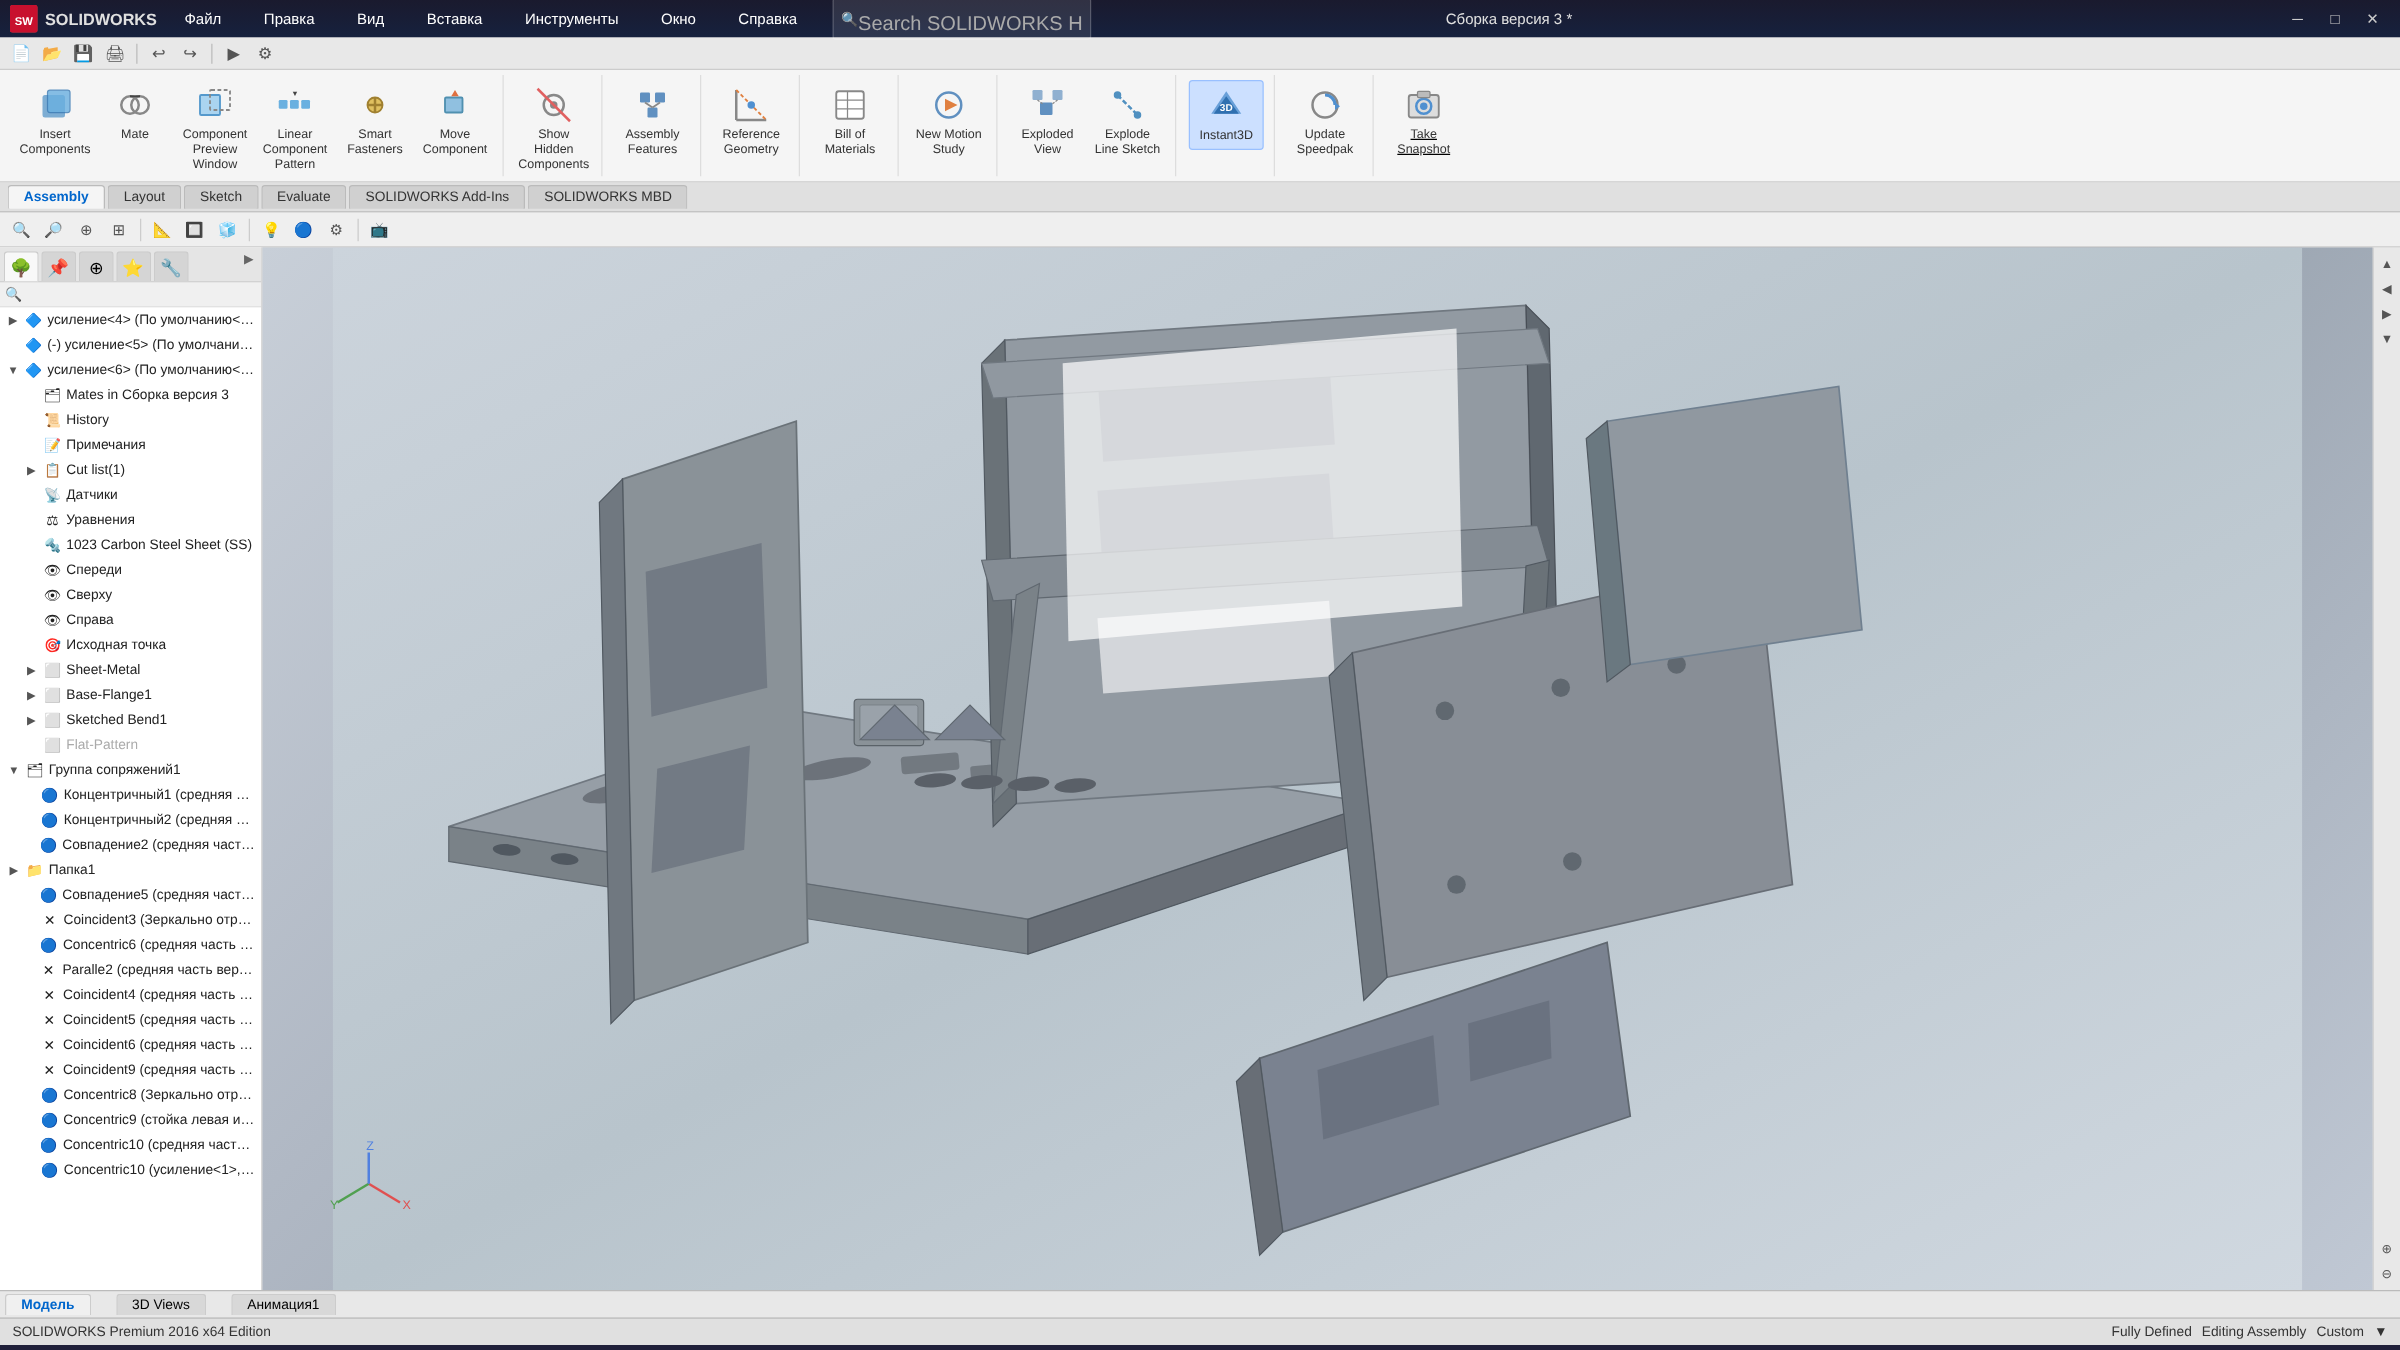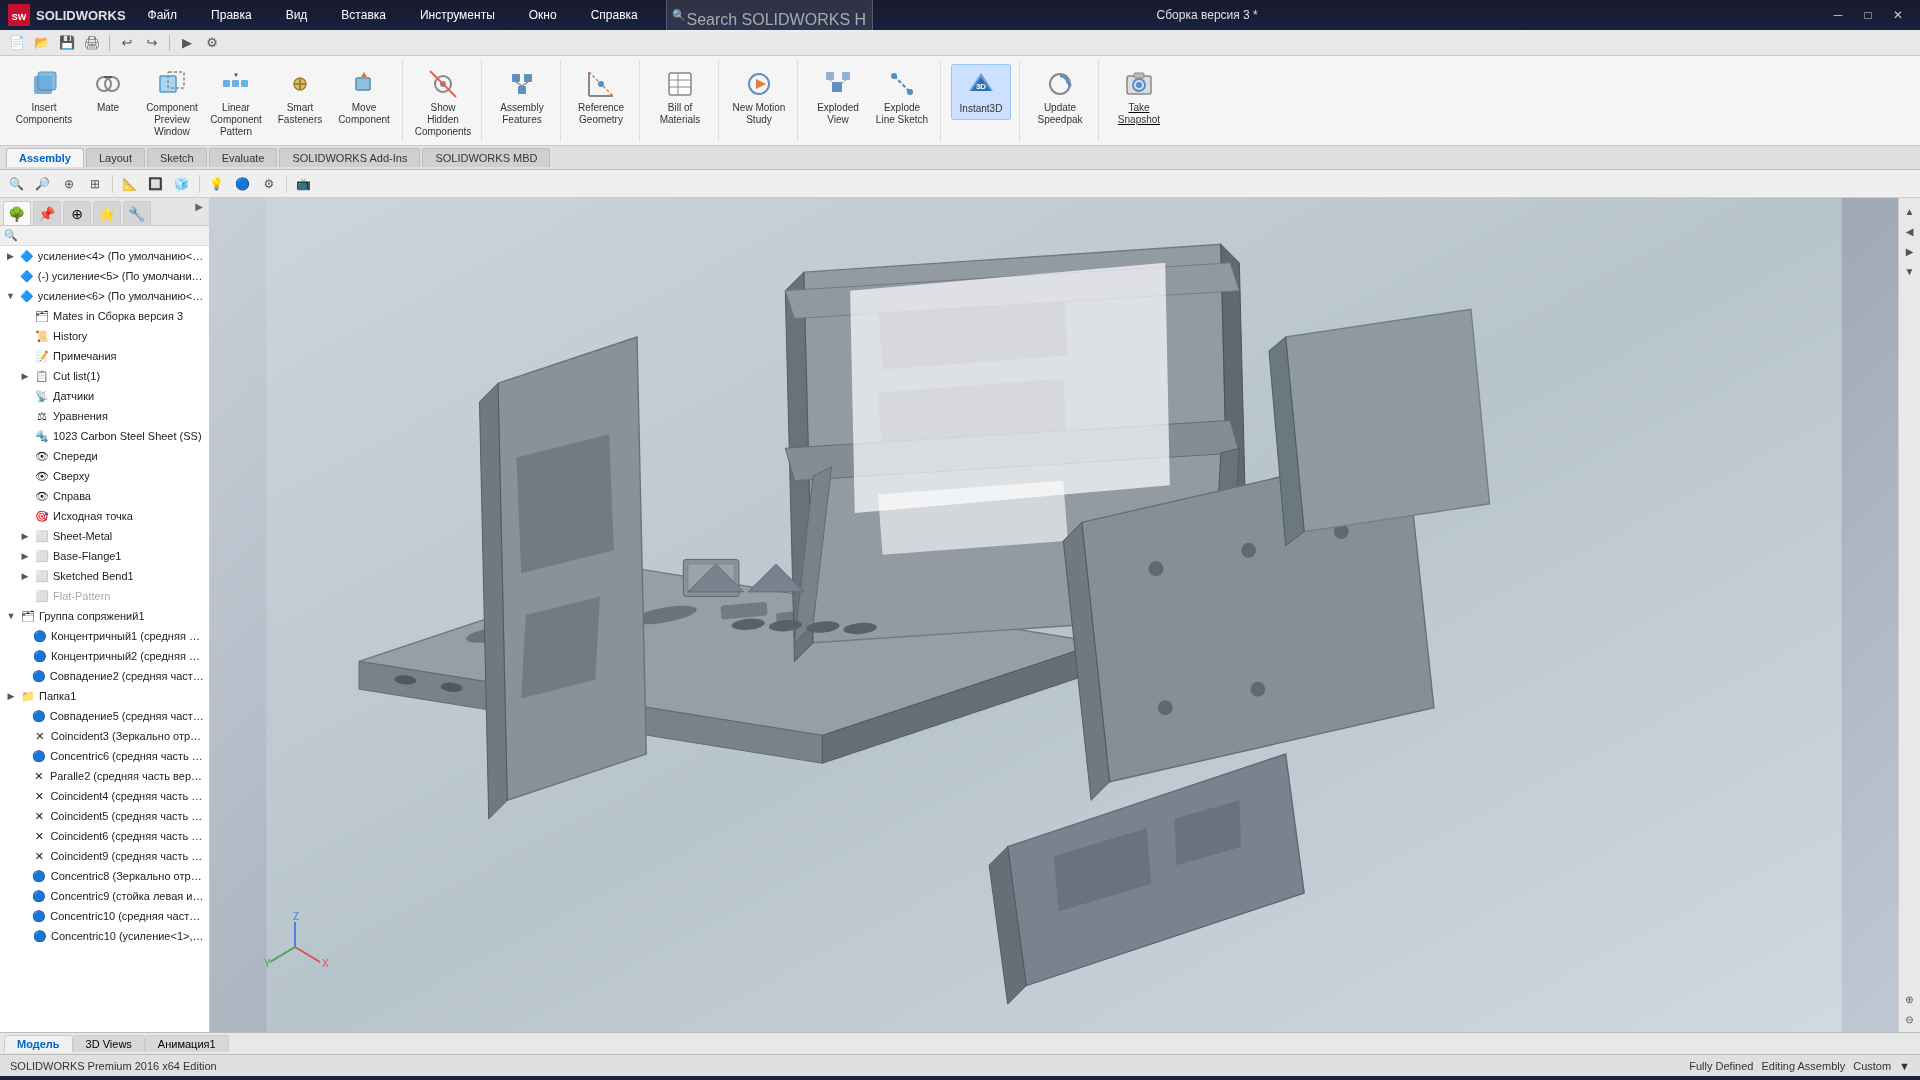--- a/index.html
+++ b/index.html
@@ -259,21 +259,21 @@
     #status-bar .status-right { margin-left: auto; display: flex; gap: 8px; align-items: center; }
 
     
     #model-tabs {
       height: 22px;
       background: #e8e8e8;
       border-top: 1px solid #bbb;
       display: flex;
       align-items: center;
       padding: 0 4px;
-      gap: 0;
+      gap: 20px;
     }
     .model-tab {
       padding: 2px 12px;
       cursor: pointer;
       border-radius: 3px 3px 0 0;
       font-size: 11px;
       background: #d8d8d8;
       border: 1px solid #ccc;
       border-bottom: none;
     }

